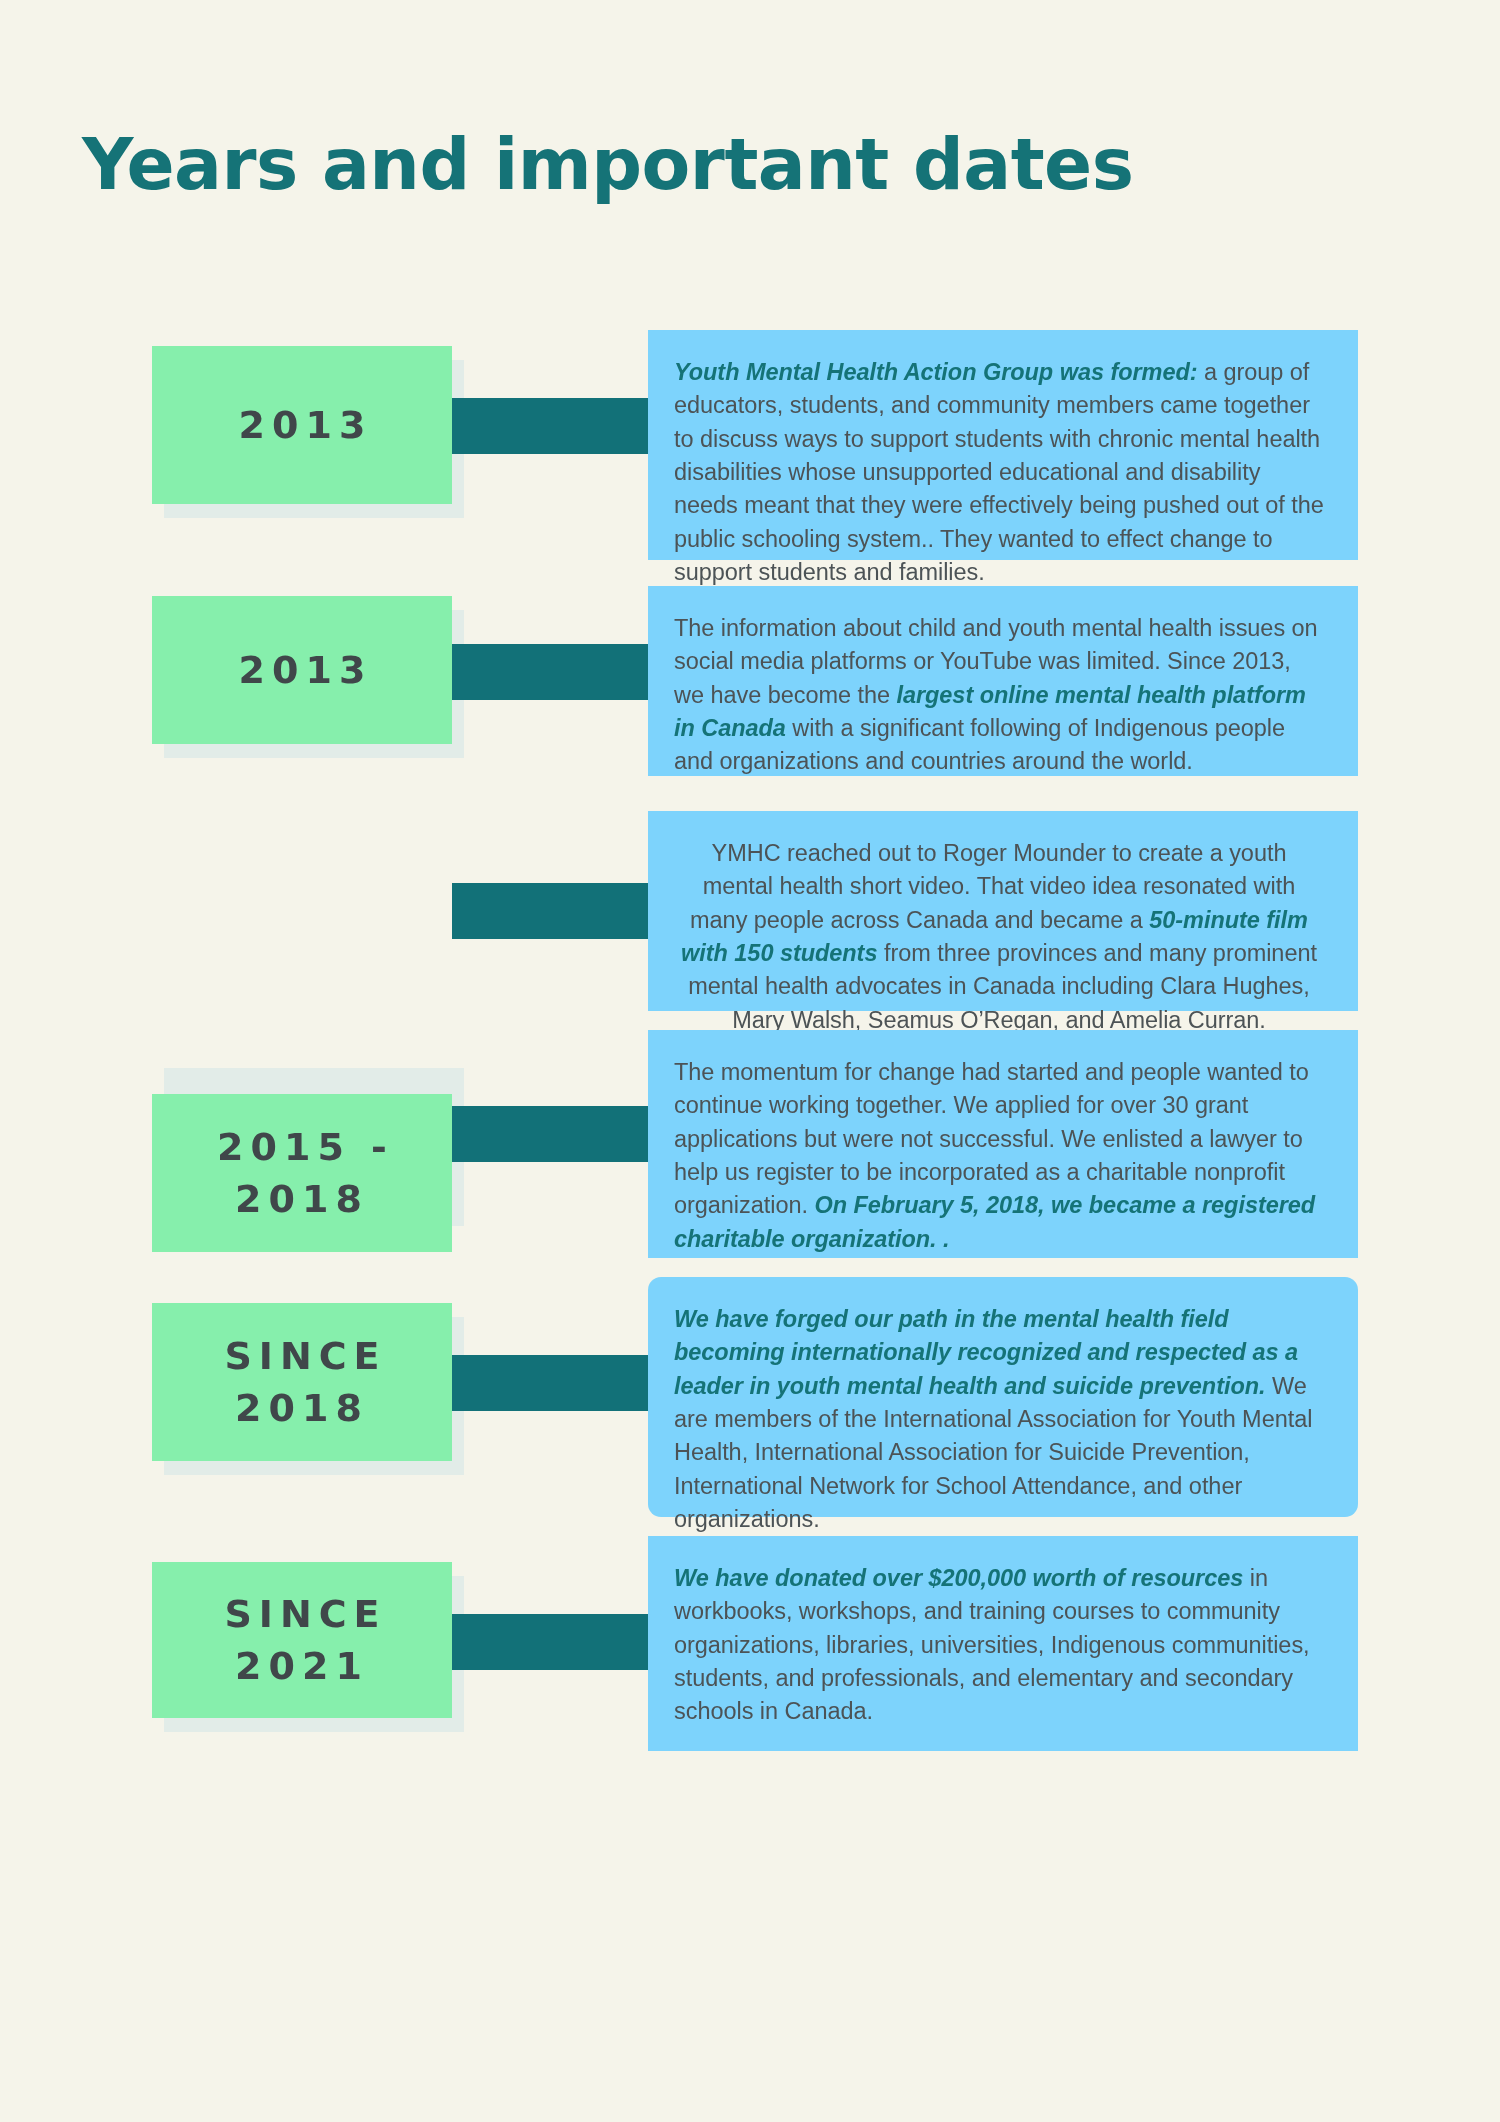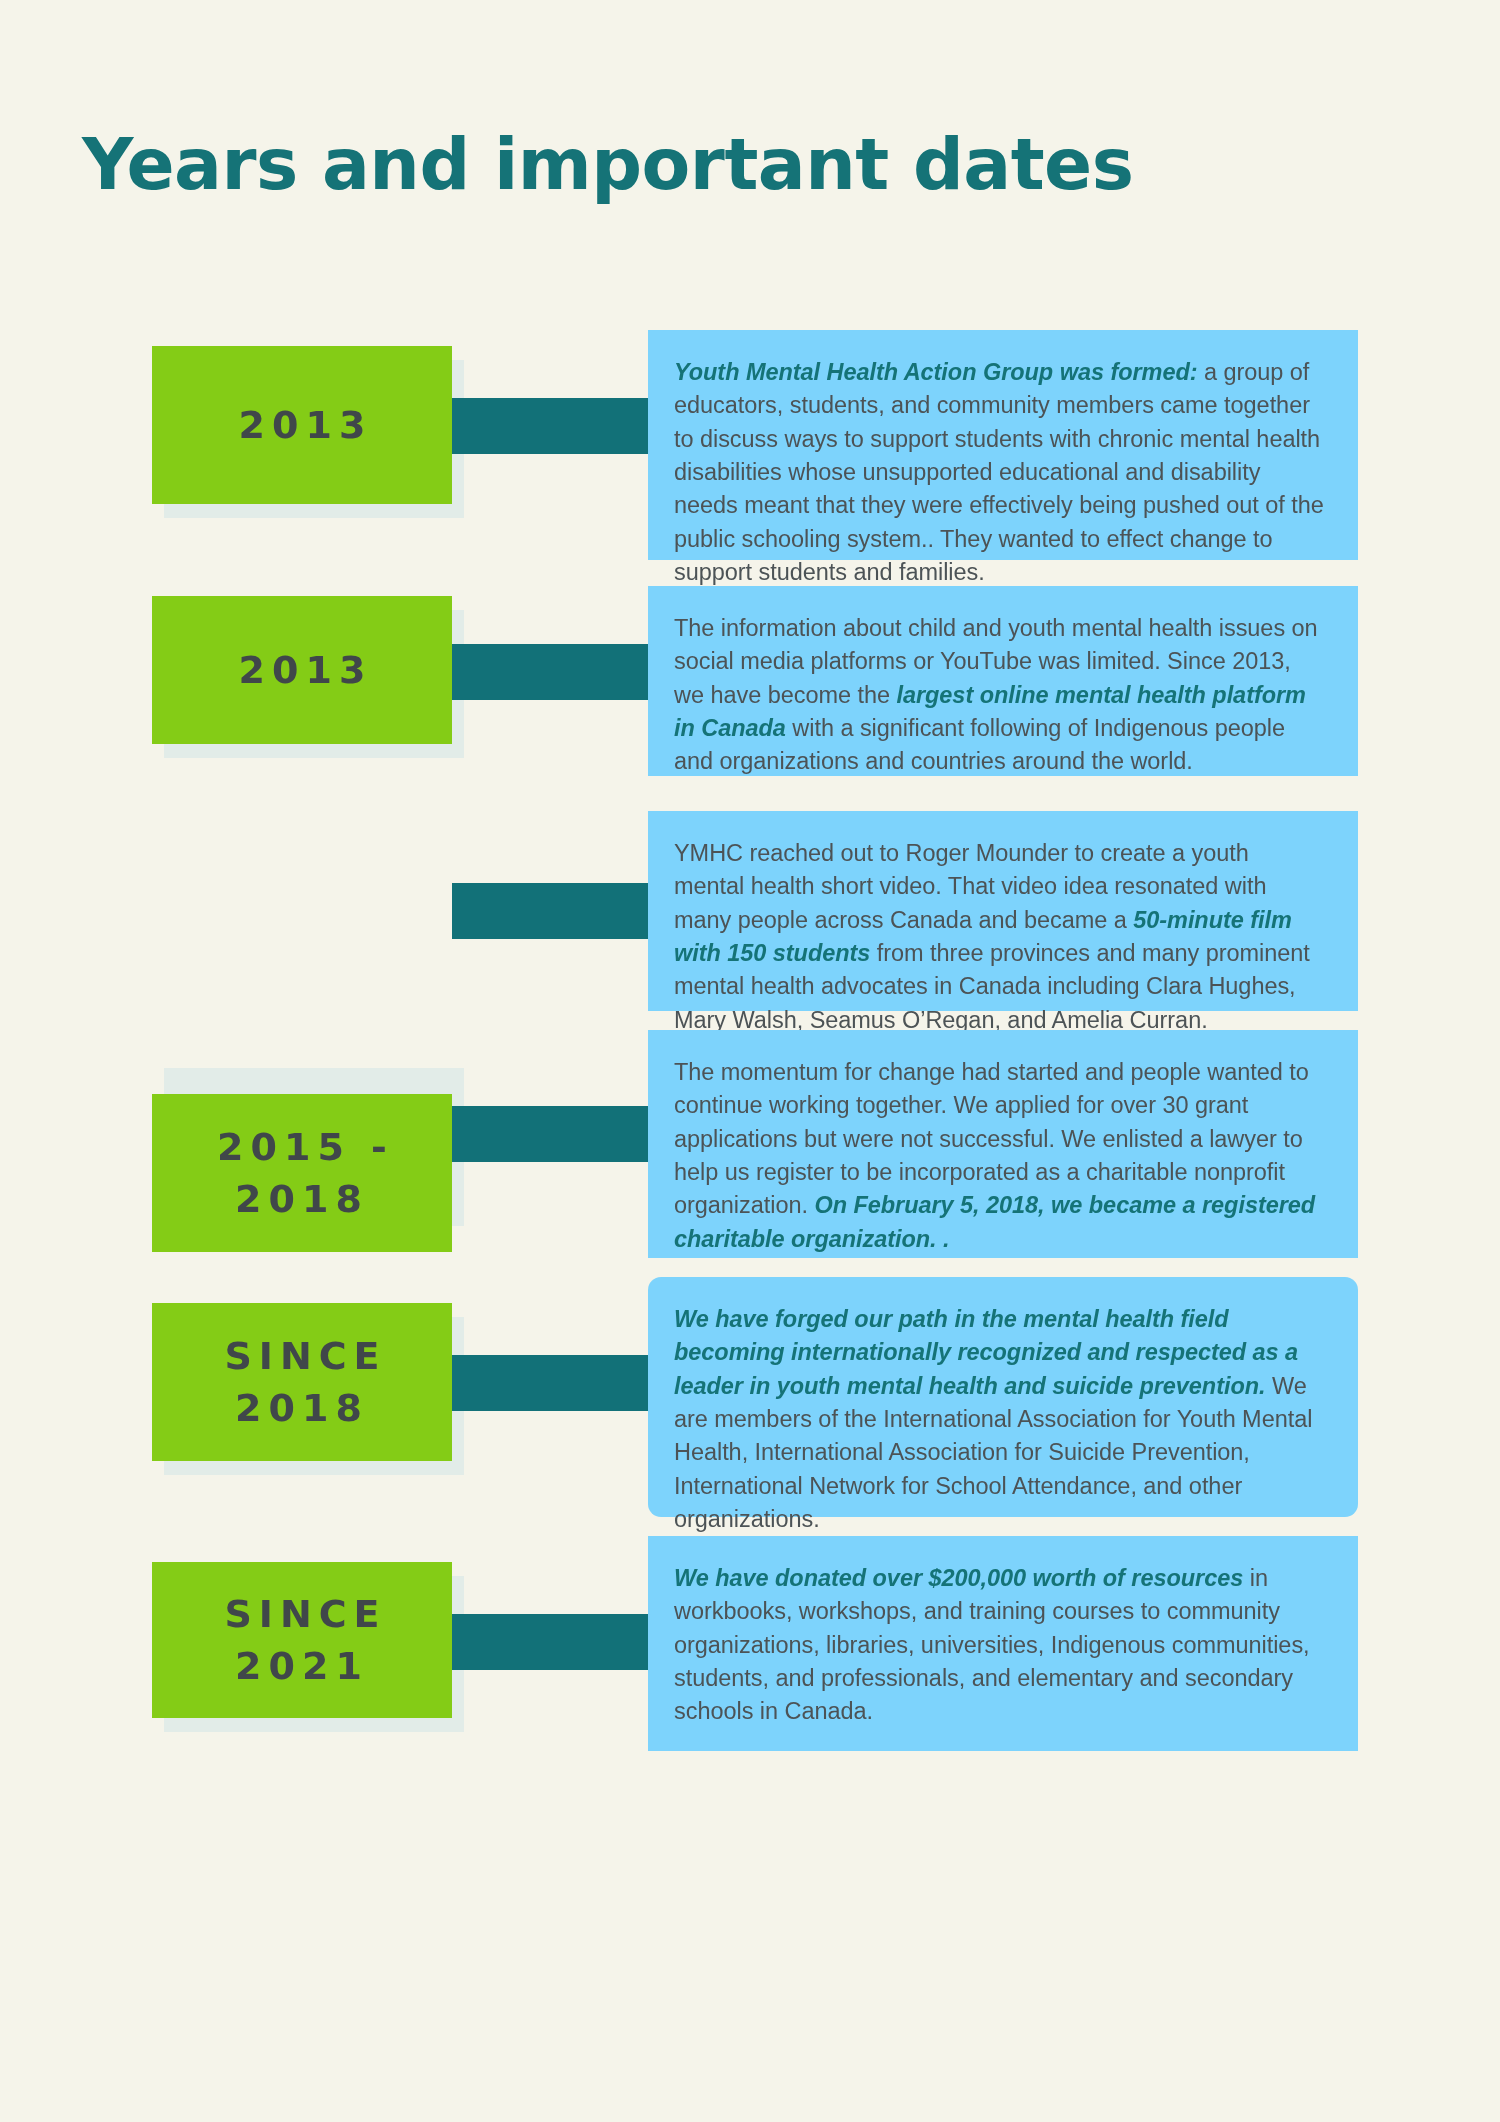--- a/index.html
+++ b/index.html
@@ -60,21 +60,21 @@
     top: 14px;
     width: 300px;
     height: 100%;
     background: #dbe9e8;
     opacity: 0.72;
   }
 
   .year-box {
     position: relative;
     width: 300px;
-    background: #84cc16;
+    background: #86efac;
     display: flex;
     align-items: center;
     justify-content: center;
     text-align: center;
   }
 
   .year-label {
     font-family: "DejaVu Sans", sans-serif;
     font-size: 38px;
     font-weight: 700;
@@ -127,21 +127,21 @@
   #row-1 { height: 233px; }
   #row-1 .year-wrap  { top: 28px; height: 148px; }
   #row-1 .year-box   { height: 148px; }
   #row-1 .connector  { top: 76px; }
   #row-1 .desc-card  { top: 18px; height: 190px; }
 
   #row-2 { height: 235px; }
   #row-2 .year-wrap  { top: 34px; height: 148px; }
   #row-2 .year-box   { height: 148px; }
   #row-2 .connector  { top: 82px; }
-  #row-2 .desc-card  { top: 10px; height: 200px; }
+  #row-2 .desc-card  { top: 10px; height: 200px; text-align: center; }
 
   #row-3 { height: 245px; }
   #row-3 .year-wrap  { top: 18px; height: 158px; }
   #row-3 .year-box   { height: 158px; margin-top: 40px; }
   #row-3 .connector  { top: 70px; }
   #row-3 .desc-card  { top: -6px; height: 228px; }
 
   #row-4 { height: 263px; }
   #row-4 .year-wrap  { top: 22px; height: 158px; }
   #row-4 .year-box   { height: 158px; }

